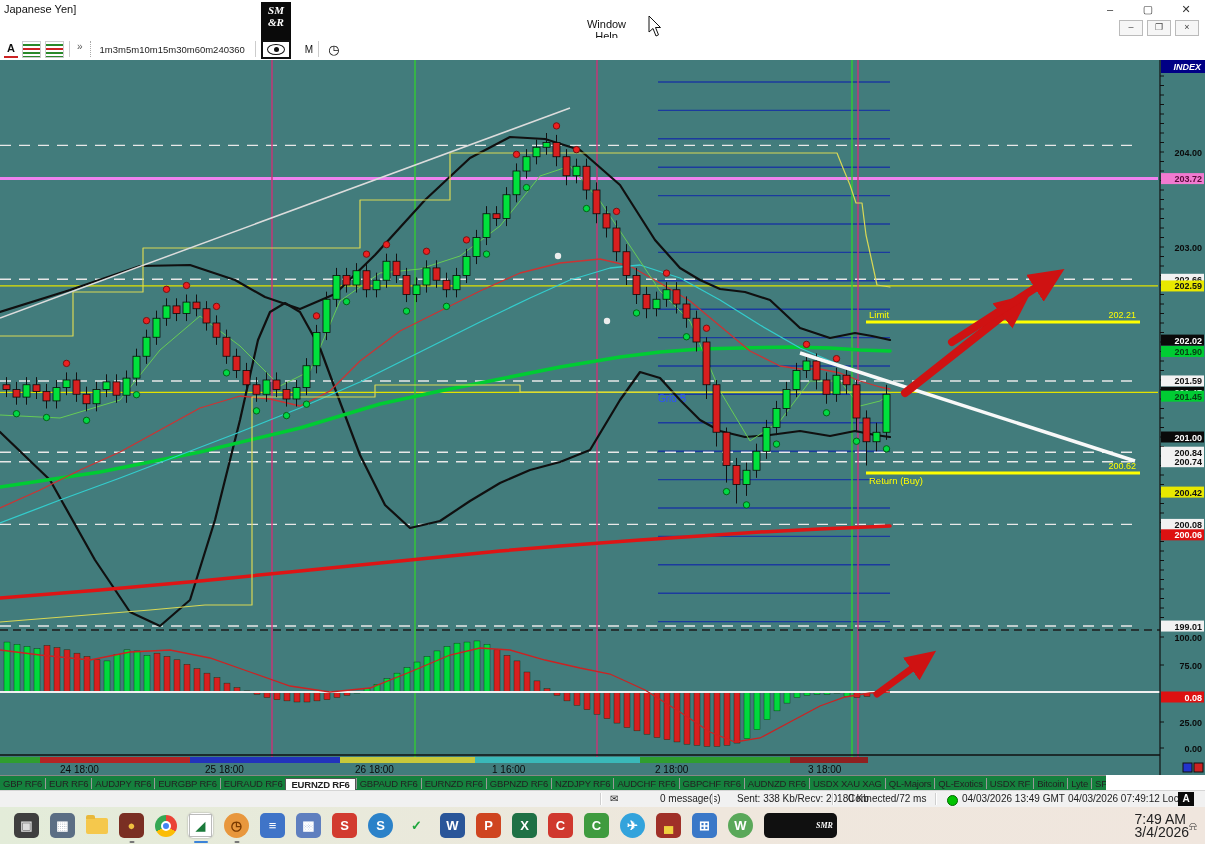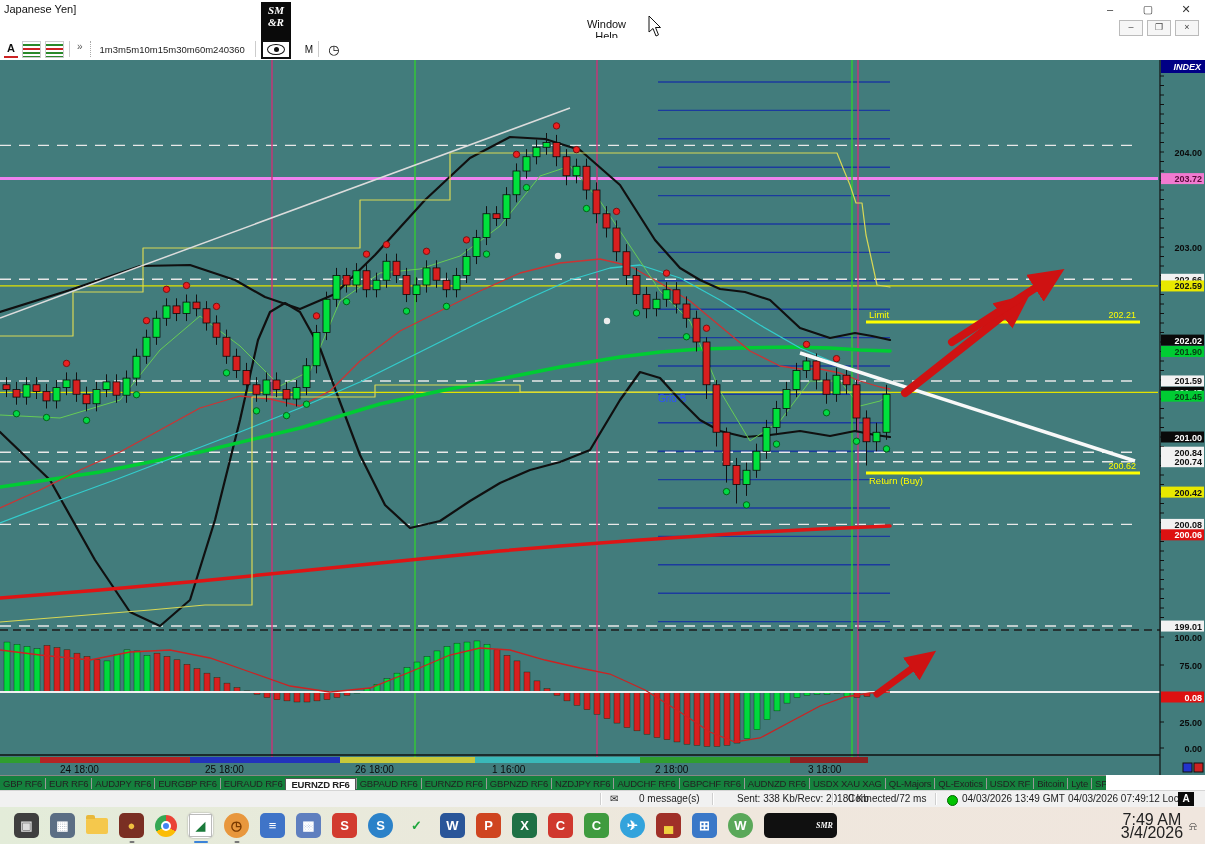--- a/index.html
+++ b/index.html
@@ -55,21 +55,21 @@
   .tile{width:25px;height:25px;border-radius:5px;display:flex;align-items:center;justify-content:center;font-size:13px;font-weight:bold;position:relative;}
   .tile.round{border-radius:50%;}
   .tile.active-app{background:#fdfdfd;box-shadow:0 0 2px #999;}
   .tile .under{position:absolute;bottom:-5px;left:50%;transform:translateX(-50%);width:5px;height:2.5px;border-radius:2px;background:#777;}
   .tile .under.blue{width:14px;background:#3b82d8;}
   .ic-folder{width:22px;height:16px;background:#f5c84c;border-radius:2px;position:relative;}
   .ic-folder::before{content:"";position:absolute;top:-3px;left:0;width:9px;height:4px;background:#e8b83a;border-radius:2px 2px 0 0;}
   .ic-chrome{width:22px;height:22px;border-radius:50%;background:conic-gradient(#ea4335 0 120deg,#fbbc05 0 240deg,#34a853 0 360deg);position:relative;}
   .ic-chrome::after{content:"";position:absolute;left:6px;top:6px;width:10px;height:10px;border-radius:50%;background:#4285f4;border:2px solid #fff;box-sizing:border-box;}
   .ic-trading{width:21px;height:21px;background:#fff;border:1px solid #bbb;display:flex;align-items:center;justify-content:center;color:#1a7a3a;font-size:12px;font-weight:bold;}
-  .clockbox{margin-left:auto;text-align:center;font-size:16px;line-height:13px;color:#222;margin-right:6px;}
+  .clockbox{margin-left:auto;text-align:left;font-size:14px;line-height:13px;color:#222;}
   .bell{font-size:12px;margin-right:8px;color:#333;}
   .smr-tile{font-family:"Liberation Serif",serif;font-style:italic;font-size:8px;line-height:8px;}
   
   #cursor{position:absolute;left:648px;top:16px;z-index:50;}
 </style>
 </head>
 <body>
 
 <div class="titlebar">
   <span class="title-text">Japanese Yen]</span>
@@ -652,21 +652,21 @@
     </span>
   <span class="tab-arrows">
     <span>◀</span>
     <span>▶</span>
   </span>
 </div>
 
 <div class="statusbar">
   <div class="sb-sep" style="left:600px"></div>
   <span class="sb" style="left:610px">✉</span>
-  <span class="sb" style="left:639px">0 message(s)</span>
+  <span class="sb" style="left:660px">0 message(s)</span>
   <div class="sb-sep" style="left:712px"></div>
   <span class="sb" style="left:737px">Sent: 338 Kb/Recv: 20180 Kb</span>
   <div class="sb-sep" style="left:832px"></div>
   <span class="sb" style="left:848px">Connected/72 ms</span>
   <div class="sb-sep" style="left:935px"></div>
   <span class="conn-dot" style="left:947px"></span>
   <span class="sb" style="left:962px">04/03/2026 13:49 GMT</span>
   <span class="sb" style="left:1068px">04/03/2026 07:49:12 Local</span>
   <span class="a-box" style="left:1178px">A</span>
 </div>

